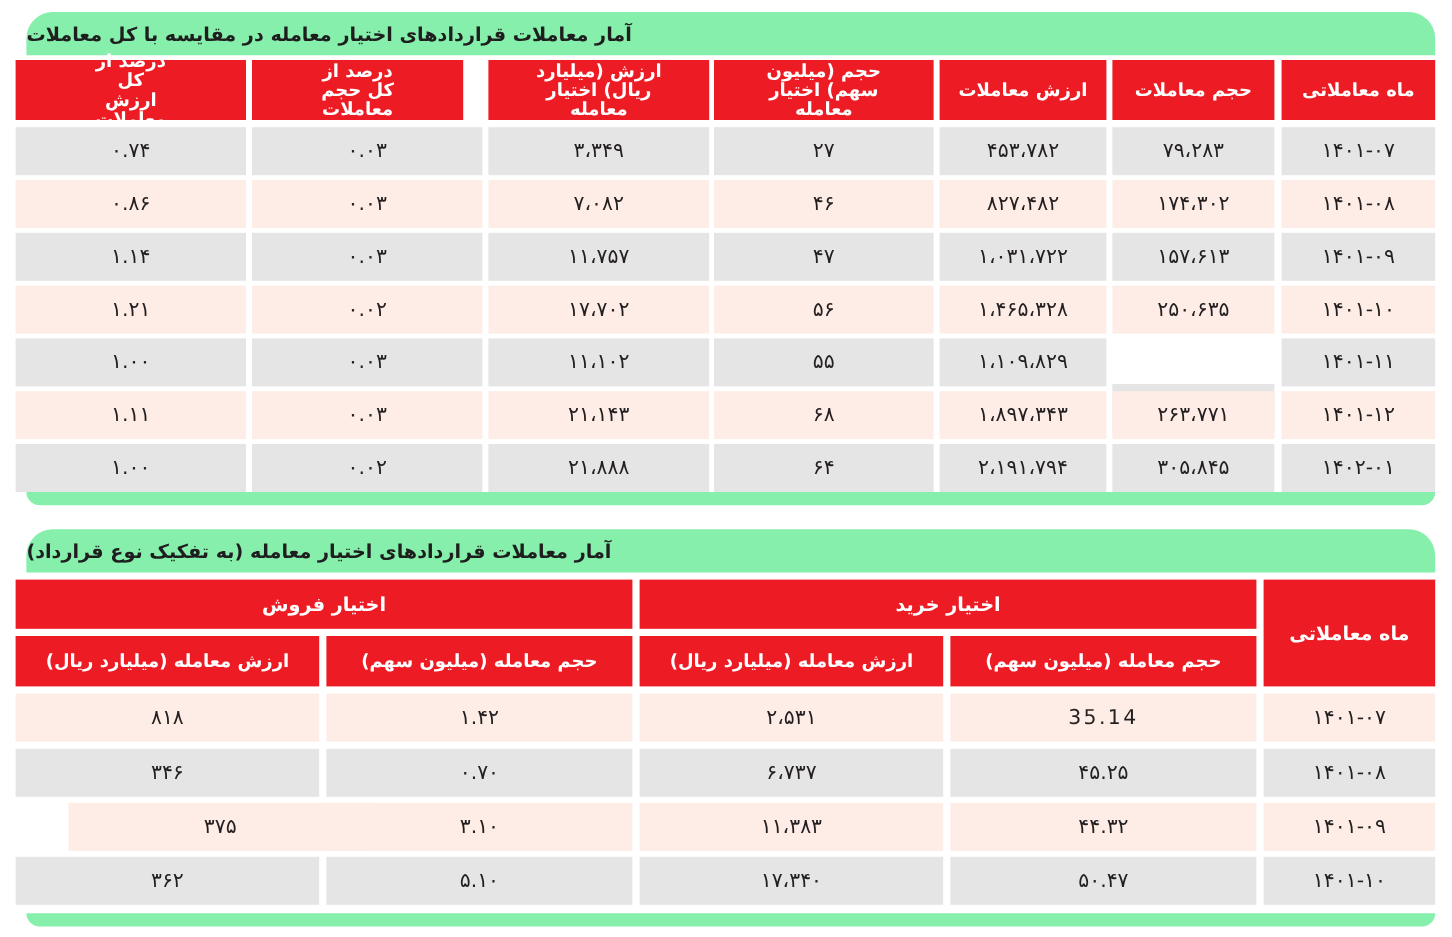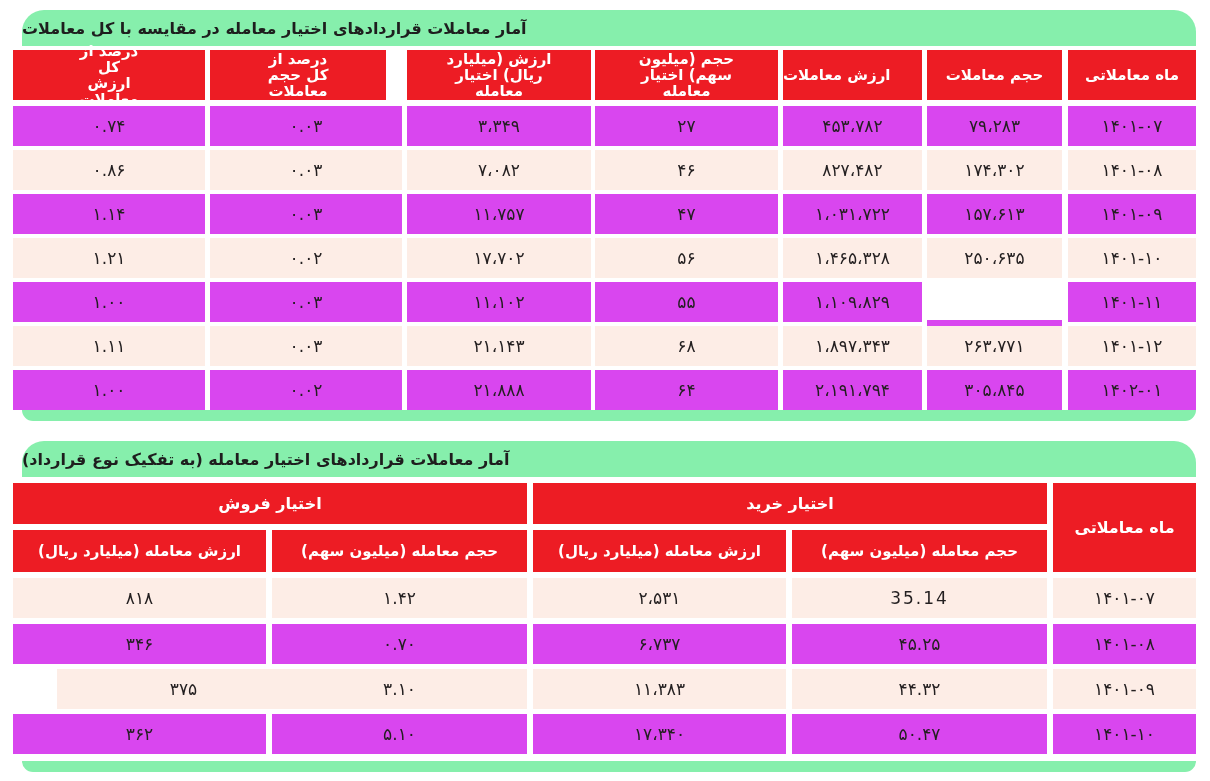--- a/index.html
+++ b/index.html
@@ -5,40 +5,40 @@
   html, body { margin:0; padding:0; }
   body { width:1210px; height:781px; background:#ffffff; position:relative; overflow:hidden;
          font-family:"DejaVu Sans", sans-serif; color:#231f20; }
   .bar { position:absolute; background:#86efac; }
   .title-bar { border-radius:22px 22px 0 0; display:flex; align-items:center; justify-content:flex-end;
                padding-right:380px; box-sizing:border-box; font-weight:bold; font-size:16px; color:#1e1e1e; direction:rtl; }
   .bottom-bar { border-radius:0 0 22px 22px; }
   .cell { position:absolute; display:flex; align-items:center; justify-content:center; text-align:center;
           box-sizing:border-box; }
   .hd { background:#ed1c24; color:#ffffff; font-weight:bold; font-size:15px; line-height:16px; direction:rtl; }
-  .blue { background:#d946ef; }
+  .blue { background:#e5e5e5; }
   .peach { background:#fdede6; }
   .val { font-size:17px; letter-spacing:2px; direction:ltr; }
 </style>
 </head>
 <body>
 
 <div class="bar title-bar" style="left:22px; top:10px; width:1174px; height:36px;">
   <span>آمار معاملات قراردادهای اختیار معامله در مقایسه با کل معاملات</span>
 </div>
 
 <div>
 
   <div class="cell hd" style="left:1068px;top:50px;width:128px;height:50px;">
       <span>ماه معاملاتی</span>
     </div>
   <div class="cell hd" style="left:927px;top:50px;width:135px;height:50px;">
       <span>حجم معاملات</span>
     </div>
-  <div class="cell hd" style="left:783px;top:50px;width:139px;height:50px;justify-content:flex-end;">
+  <div class="cell hd" style="left:783px;top:50px;width:139px;height:50px;">
       <span>ارزش معاملات</span>
     </div>
   <div class="cell hd" style="left:595px;top:50px;width:183px;height:50px;padding:0 30px;">
       <span>حجم (میلیون سهم) اختیار معامله</span>
     </div>
   <div class="cell hd" style="left:407px;top:50px;width:184px;height:50px;padding:0 30px;">
       <span>ارزش (میلیارد ریال) اختیار معامله</span>
     </div>
   <div class="cell hd" style="left:210px;top:50px;width:176px;height:50px;padding:0 50px;">
       <span>درصد از کل حجم معاملات</span>

